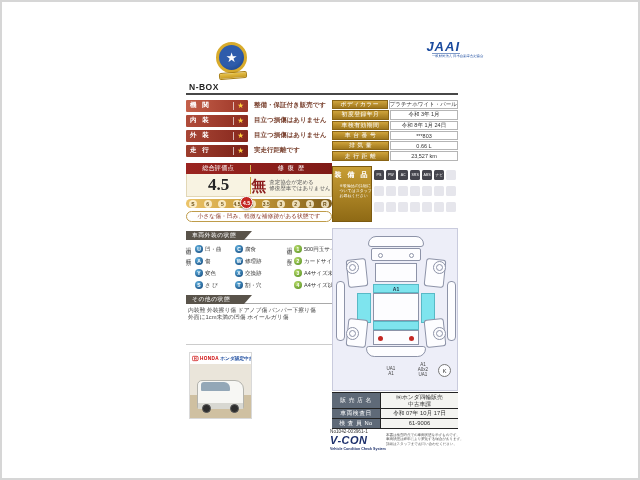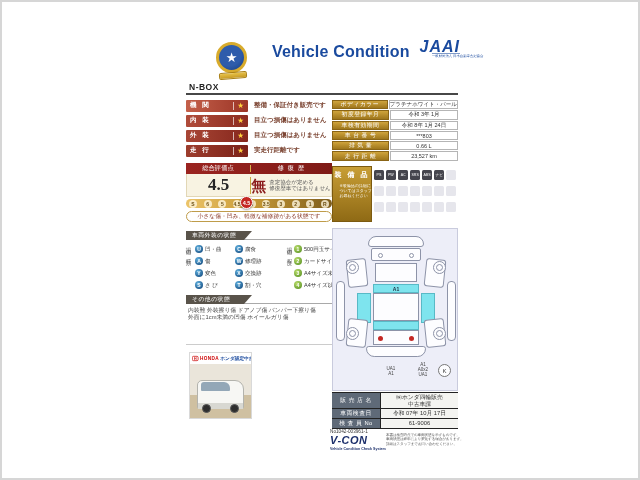--- a/index.html
+++ b/index.html
@@ -18,21 +18,21 @@
   .emblem-ring { width:31px; height:31px; border-radius:50%;
     background:radial-gradient(circle at 40% 35%, #2e5cab 55%, #143a7c);
     border:3px solid #d8ab2c; color:#fff; font-size:13px; }
   .emblem-ribbon { position:absolute; left:3px; bottom:-1px; width:28px; height:7px;
     background:linear-gradient(#e8c34a,#c79a23); border-radius:2px; transform:rotate(-5deg);
     border:1px solid #a97f14; }
   .title { left:252px; top:43px; color:#1a4a9e; font-weight:bold; font-size:16px;
     line-height:18px; letter-spacing:0.2px; white-space:nowrap; }
   .title .l2 { padding-left:20px; }
   .jaai { left:410px; top:40px; width:50px; text-align:right; }
-  .jaai-word { font-size:16px; font-weight:bold; font-style:italic; color:#1a4a9e;
+  .jaai-word { font-size:13px; font-weight:bold; font-style:italic; color:#1a4a9e;
     letter-spacing:1px; line-height:13px; }
   .jaai-sub { font-size:6px; transform:scale(0.56); transform-origin:right top;
     color:#1a4a9e; white-space:nowrap; border-top:1px solid #1a4a9e; padding-top:1px; }
   .model { left:189px; top:82px; font-size:8.5px; font-weight:bold; color:#222;
     letter-spacing:0.5px; }
   .rule { left:186px; top:93px; width:272px; height:2px; background:#474747; }
 
   
   .srows { left:186px; top:99px; width:146px; }
   .srow { display:flex; align-items:center; height:13px; margin-bottom:2px; }
@@ -208,21 +208,20 @@
 </head>
 <body>
 
 <div id="page">
 
   <div class="abs emblem">
     <div class="emblem-ring ctr">★</div>
     <div class="emblem-ribbon"></div>
   </div>
   <div class="abs title">
-    <div class="l2">Vehicle Condition</div>
   </div>
   <div class="abs jaai">
     <div class="jaai-word">JAAI</div>
     <div class="jaai-sub">一般財団法人 日本自動車査定協会</div>
   </div>
   <div class="abs model">N-BOX</div>
   <div class="abs rule"></div>
 
   <div class="abs srows">
     <div class="srow">

